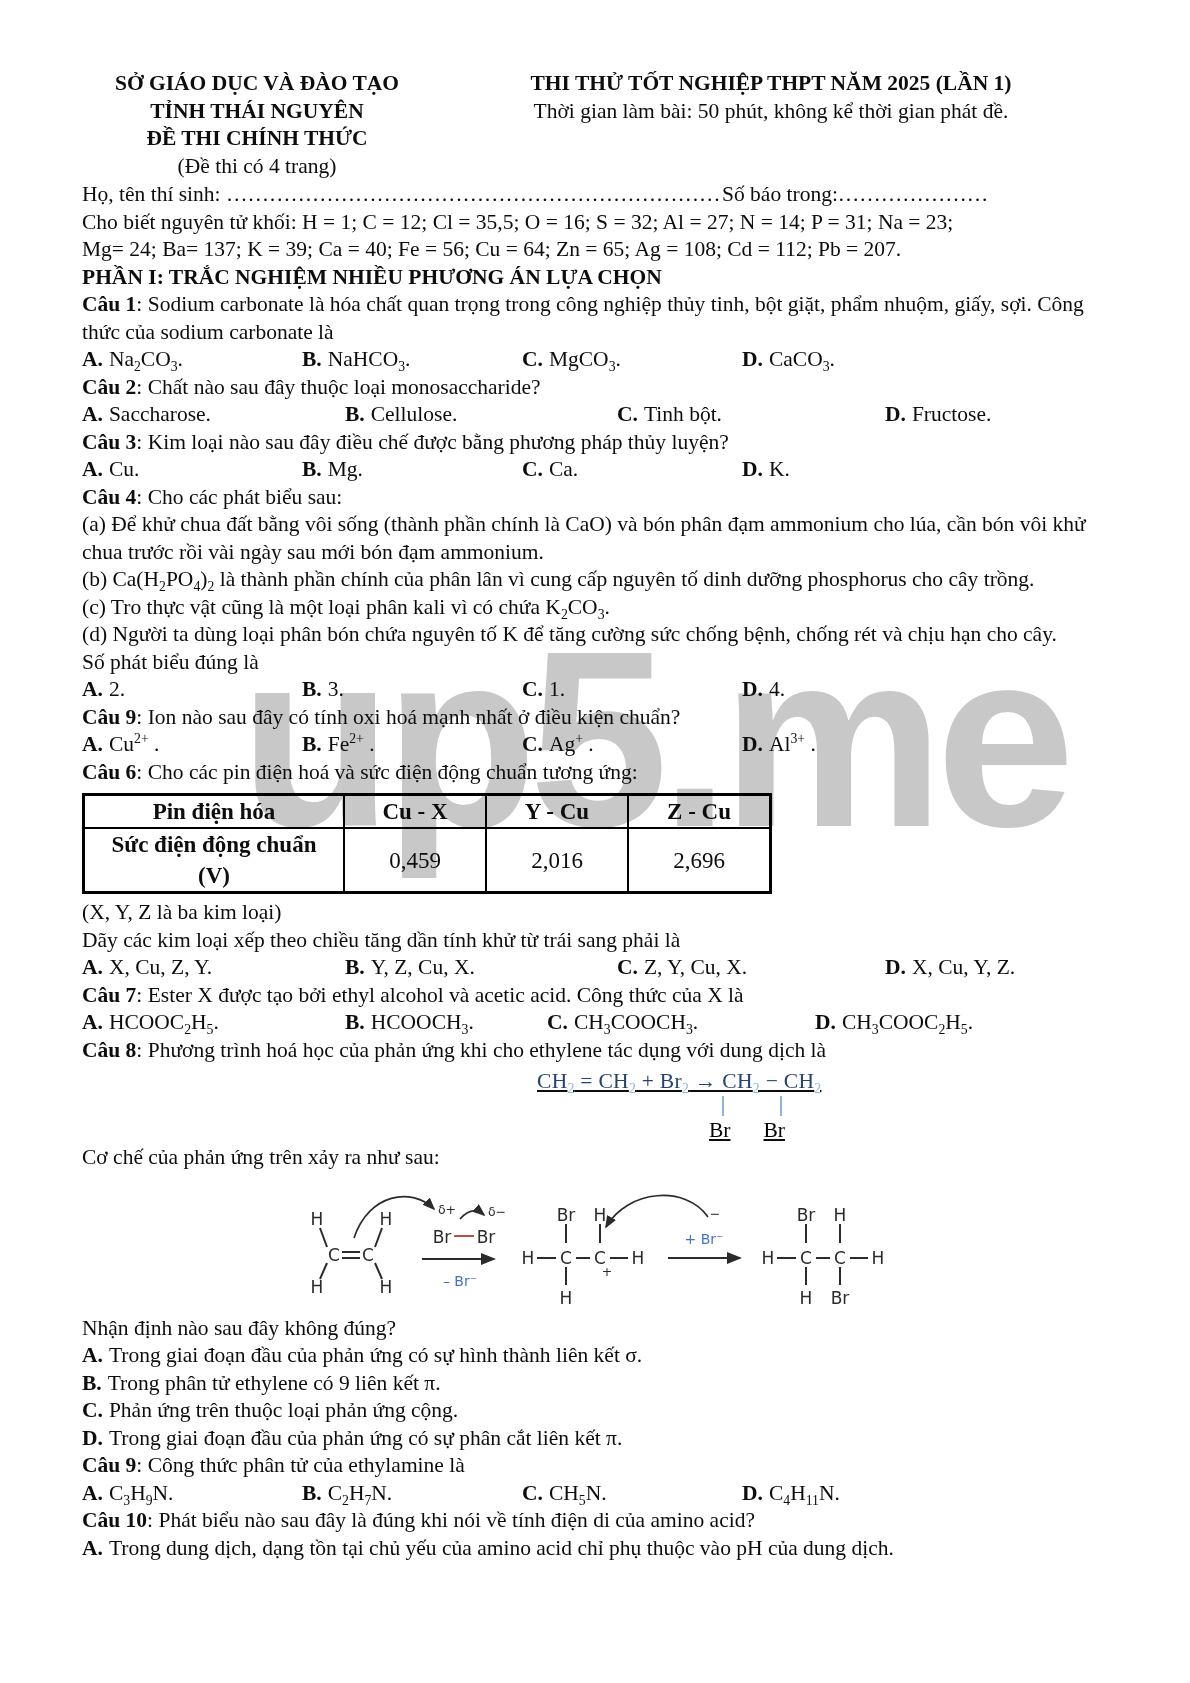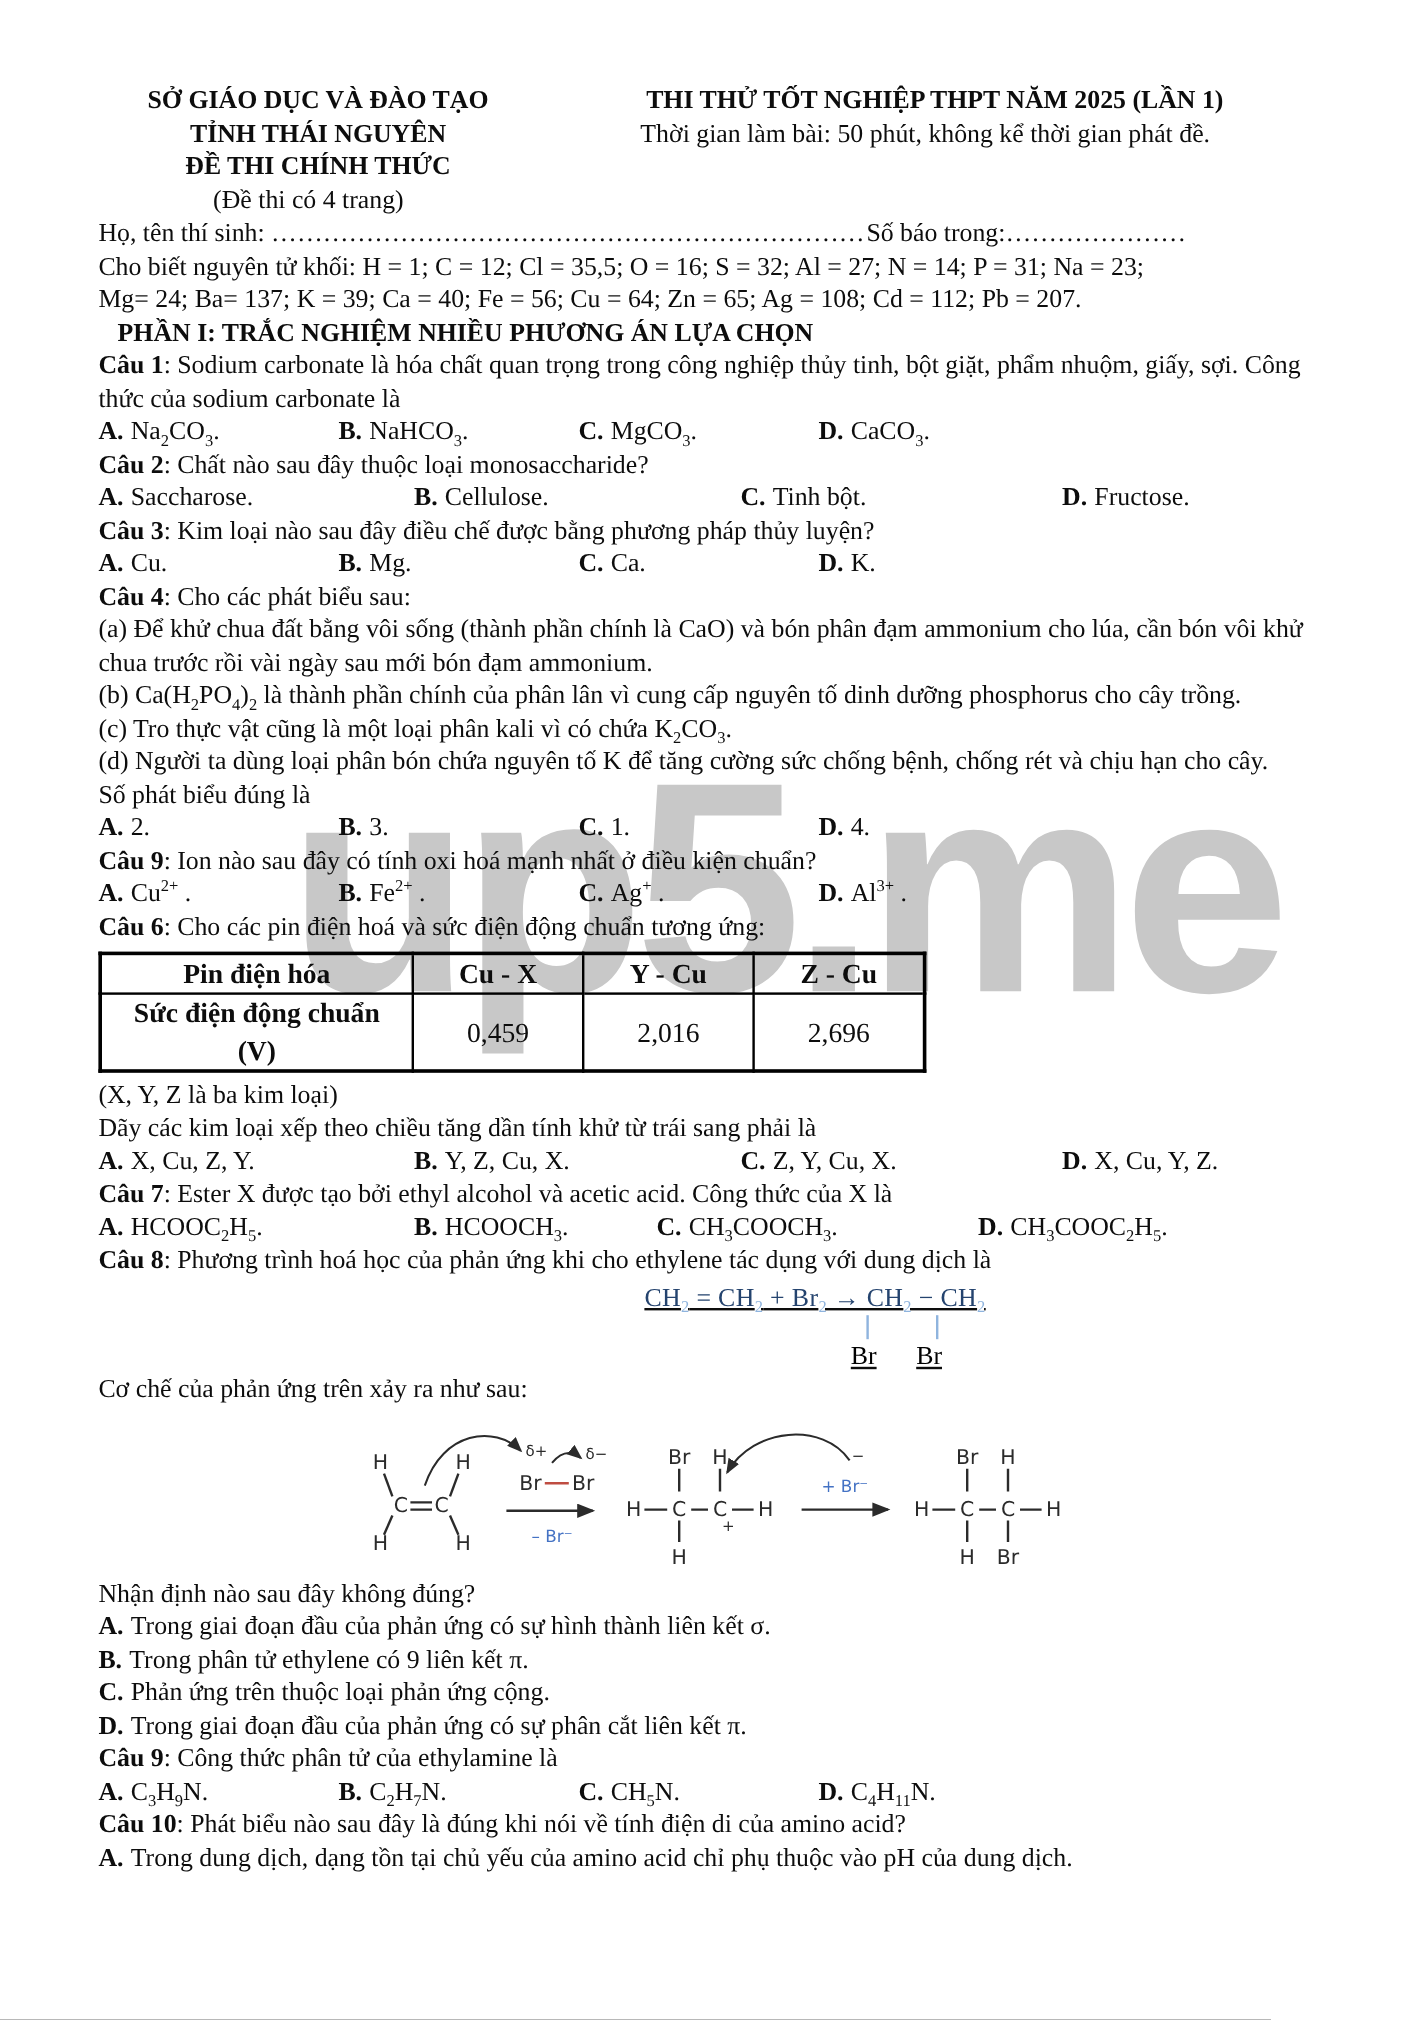--- a/index.html
+++ b/index.html
@@ -11,31 +11,31 @@
   }
   .watermark{
     position:absolute; left:7px; top:590px; width:1060px; height:300px;
     line-height:300px; text-align:right; z-index:0;
     font-family:"Liberation Sans","DejaVu Sans",sans-serif;
     font-weight:bold; font-size:250px; letter-spacing:-8px;
     color:#c8c8c8; user-select:none; pointer-events:none;
   }
   .content{position:relative; z-index:1; padding:70px 80px 0 82px;}
   .line{line-height:27.5px; min-height:27.5px;}
-  .b{font-weight:bold;margin-left:16px;}
+  .b{font-weight:bold;}
   .i{}
   sub,sup{font-size:64%; line-height:0;}
   .header{display:flex; margin-bottom:1px;}
   .h-left{width:350px; text-align:center;}
   .h-right{flex:1; text-align:center;}
   .h-left div,.h-right div{line-height:27.5px;}
   .name-line{display:flex; white-space:nowrap; overflow:hidden;}
   .name-line span:first-child{width:640px; overflow:hidden; display:inline-block;}
   .opts{display:grid; line-height:27.5px;}
-  .cols-a{grid-template-columns:200px 200px 200px 1fr;}
+  .cols-a{grid-template-columns:200px 200px 200px 1fr;gap:20px;}
   .cols-b{grid-template-columns:263px 272px 268px 1fr;}
   .cols-c{grid-template-columns:263px 202px 268px 1fr;}
   .opt .sp{margin-left:6px;}
   .stmt .sp{margin-left:6px;}
   .cells{border-collapse:collapse; margin:7px 0 5px 0; border:3px solid #000;}
   .cells th,.cells td{border:2px solid #000; text-align:center; padding:0 8px; line-height:31px; font-size:23px;}
   .cells th:first-child,.cells td:first-child{width:242px;}
   .cells th+th,.cells td+td{width:124px;}
   .cells td:first-child{font-weight:bold;}
   .equation{width:fit-content; margin:4px auto 2px 455px;text-decoration:underline; }

